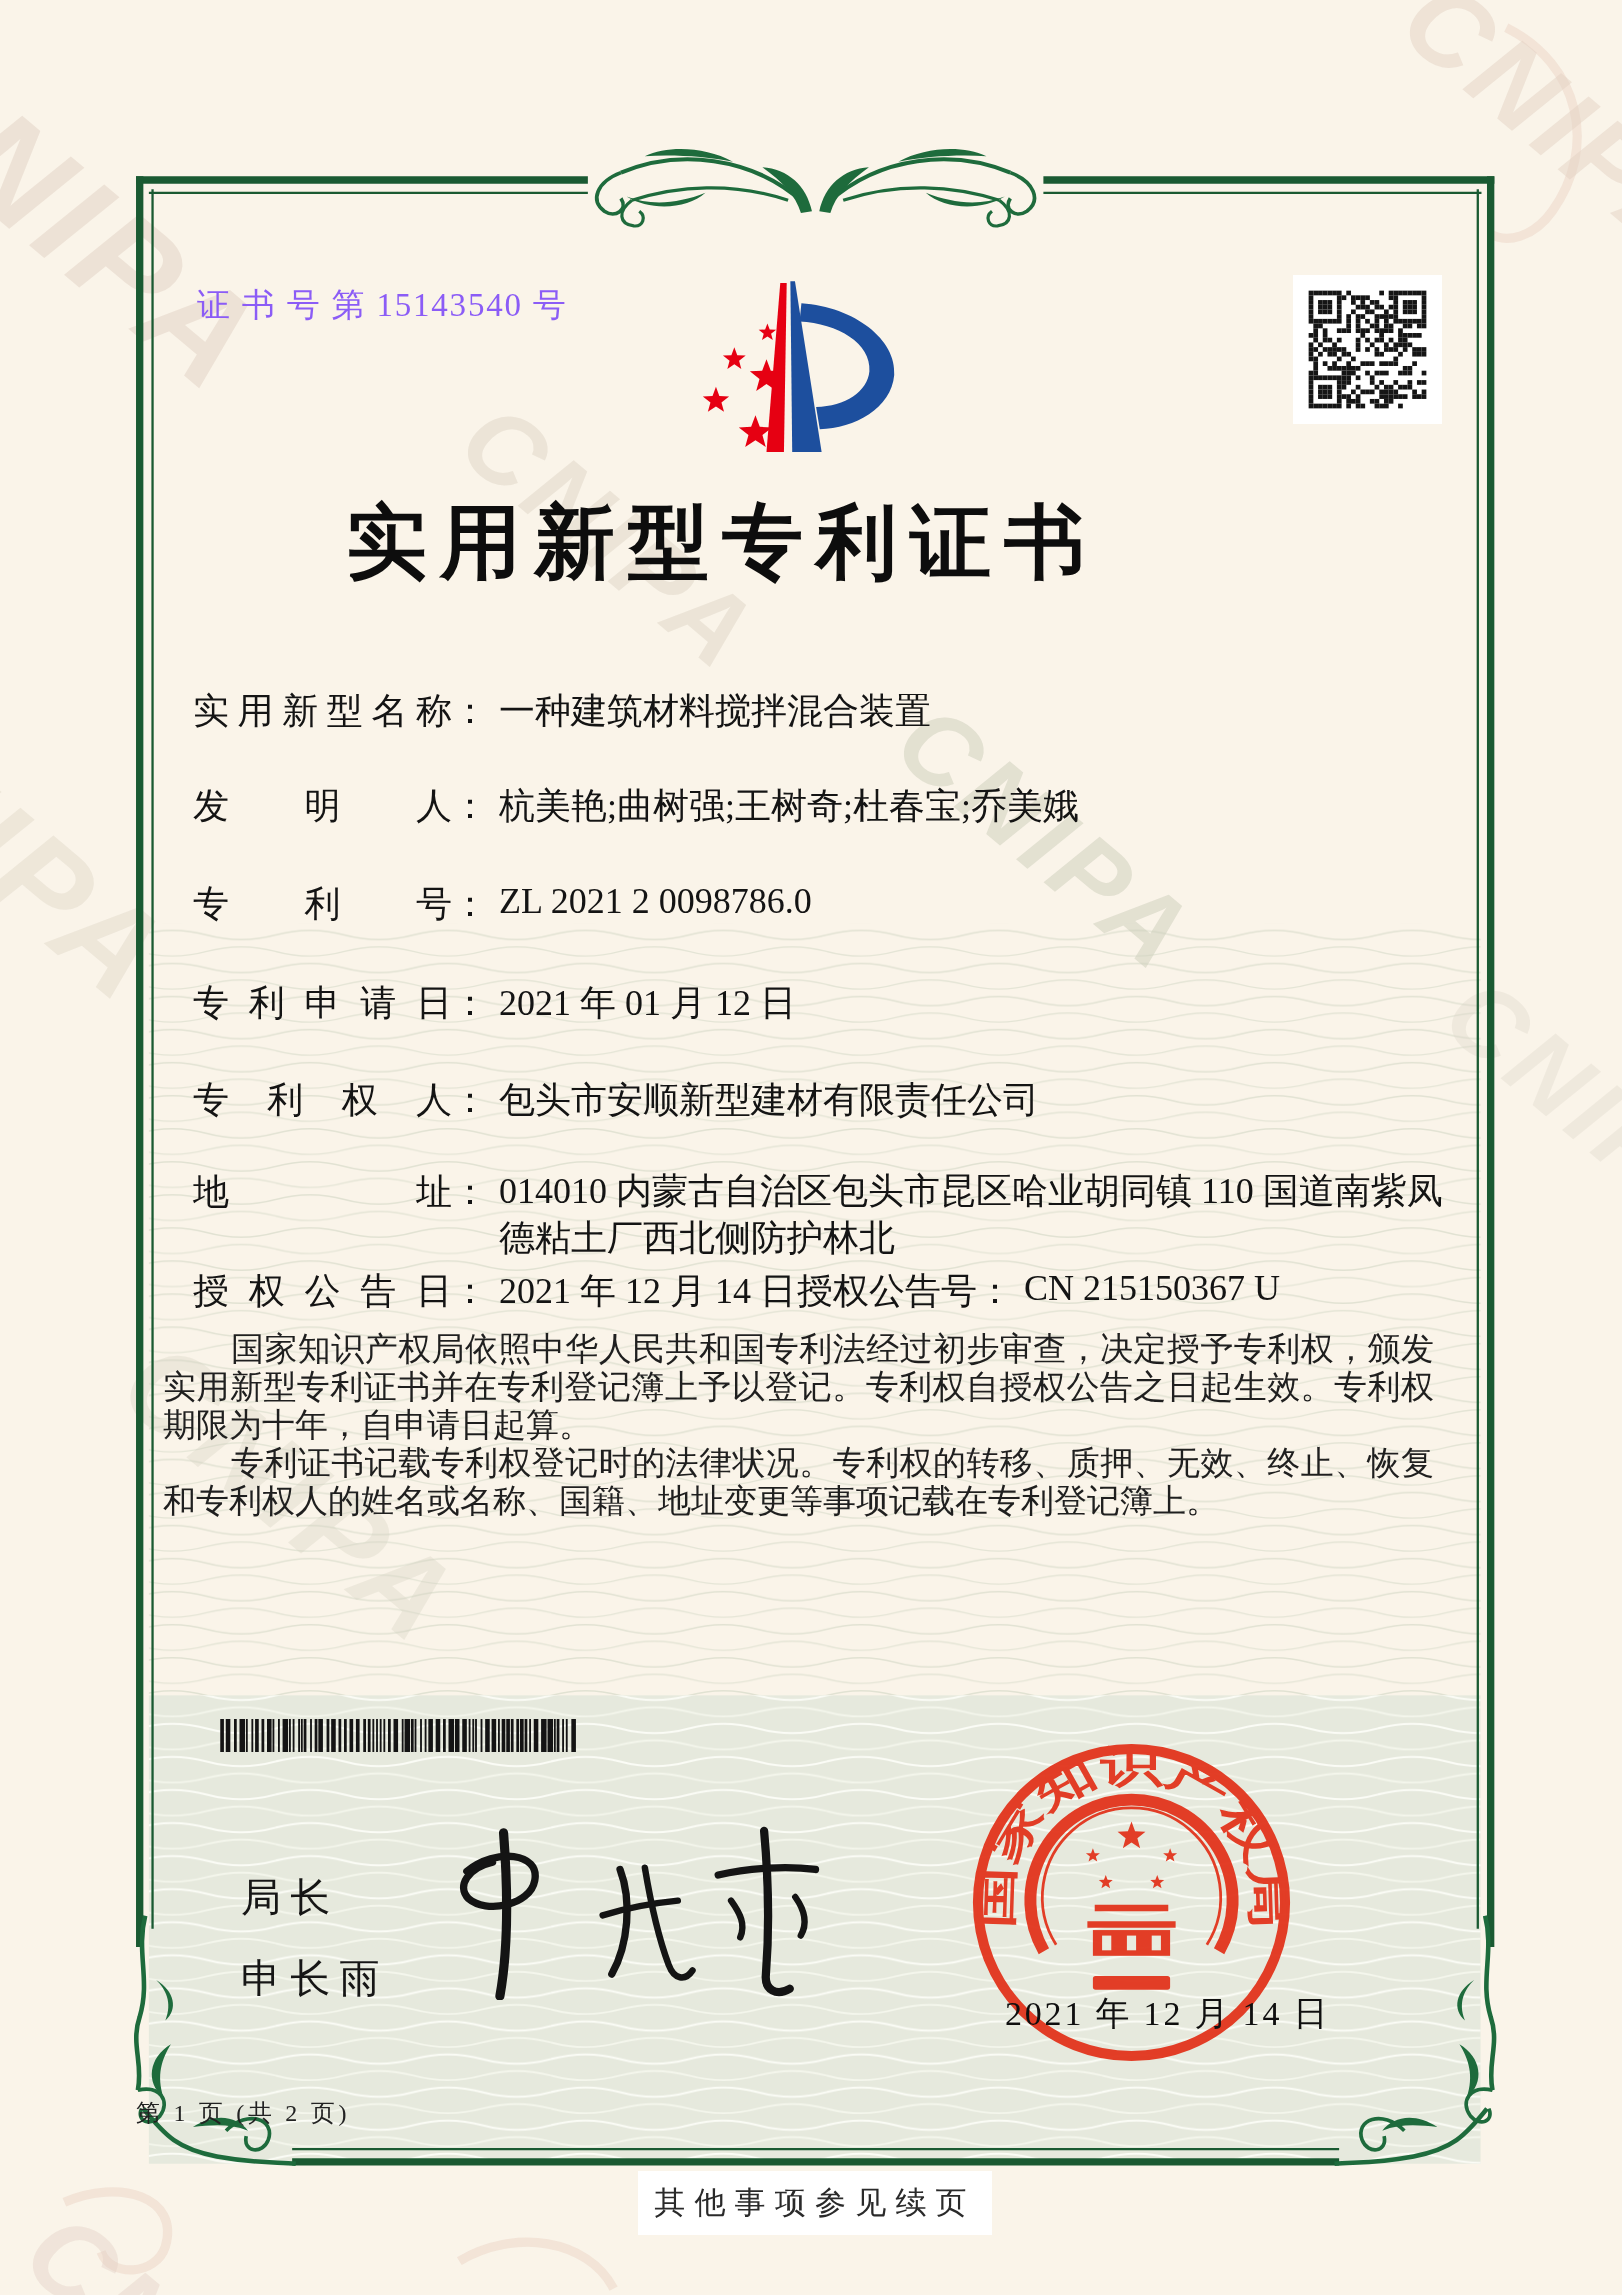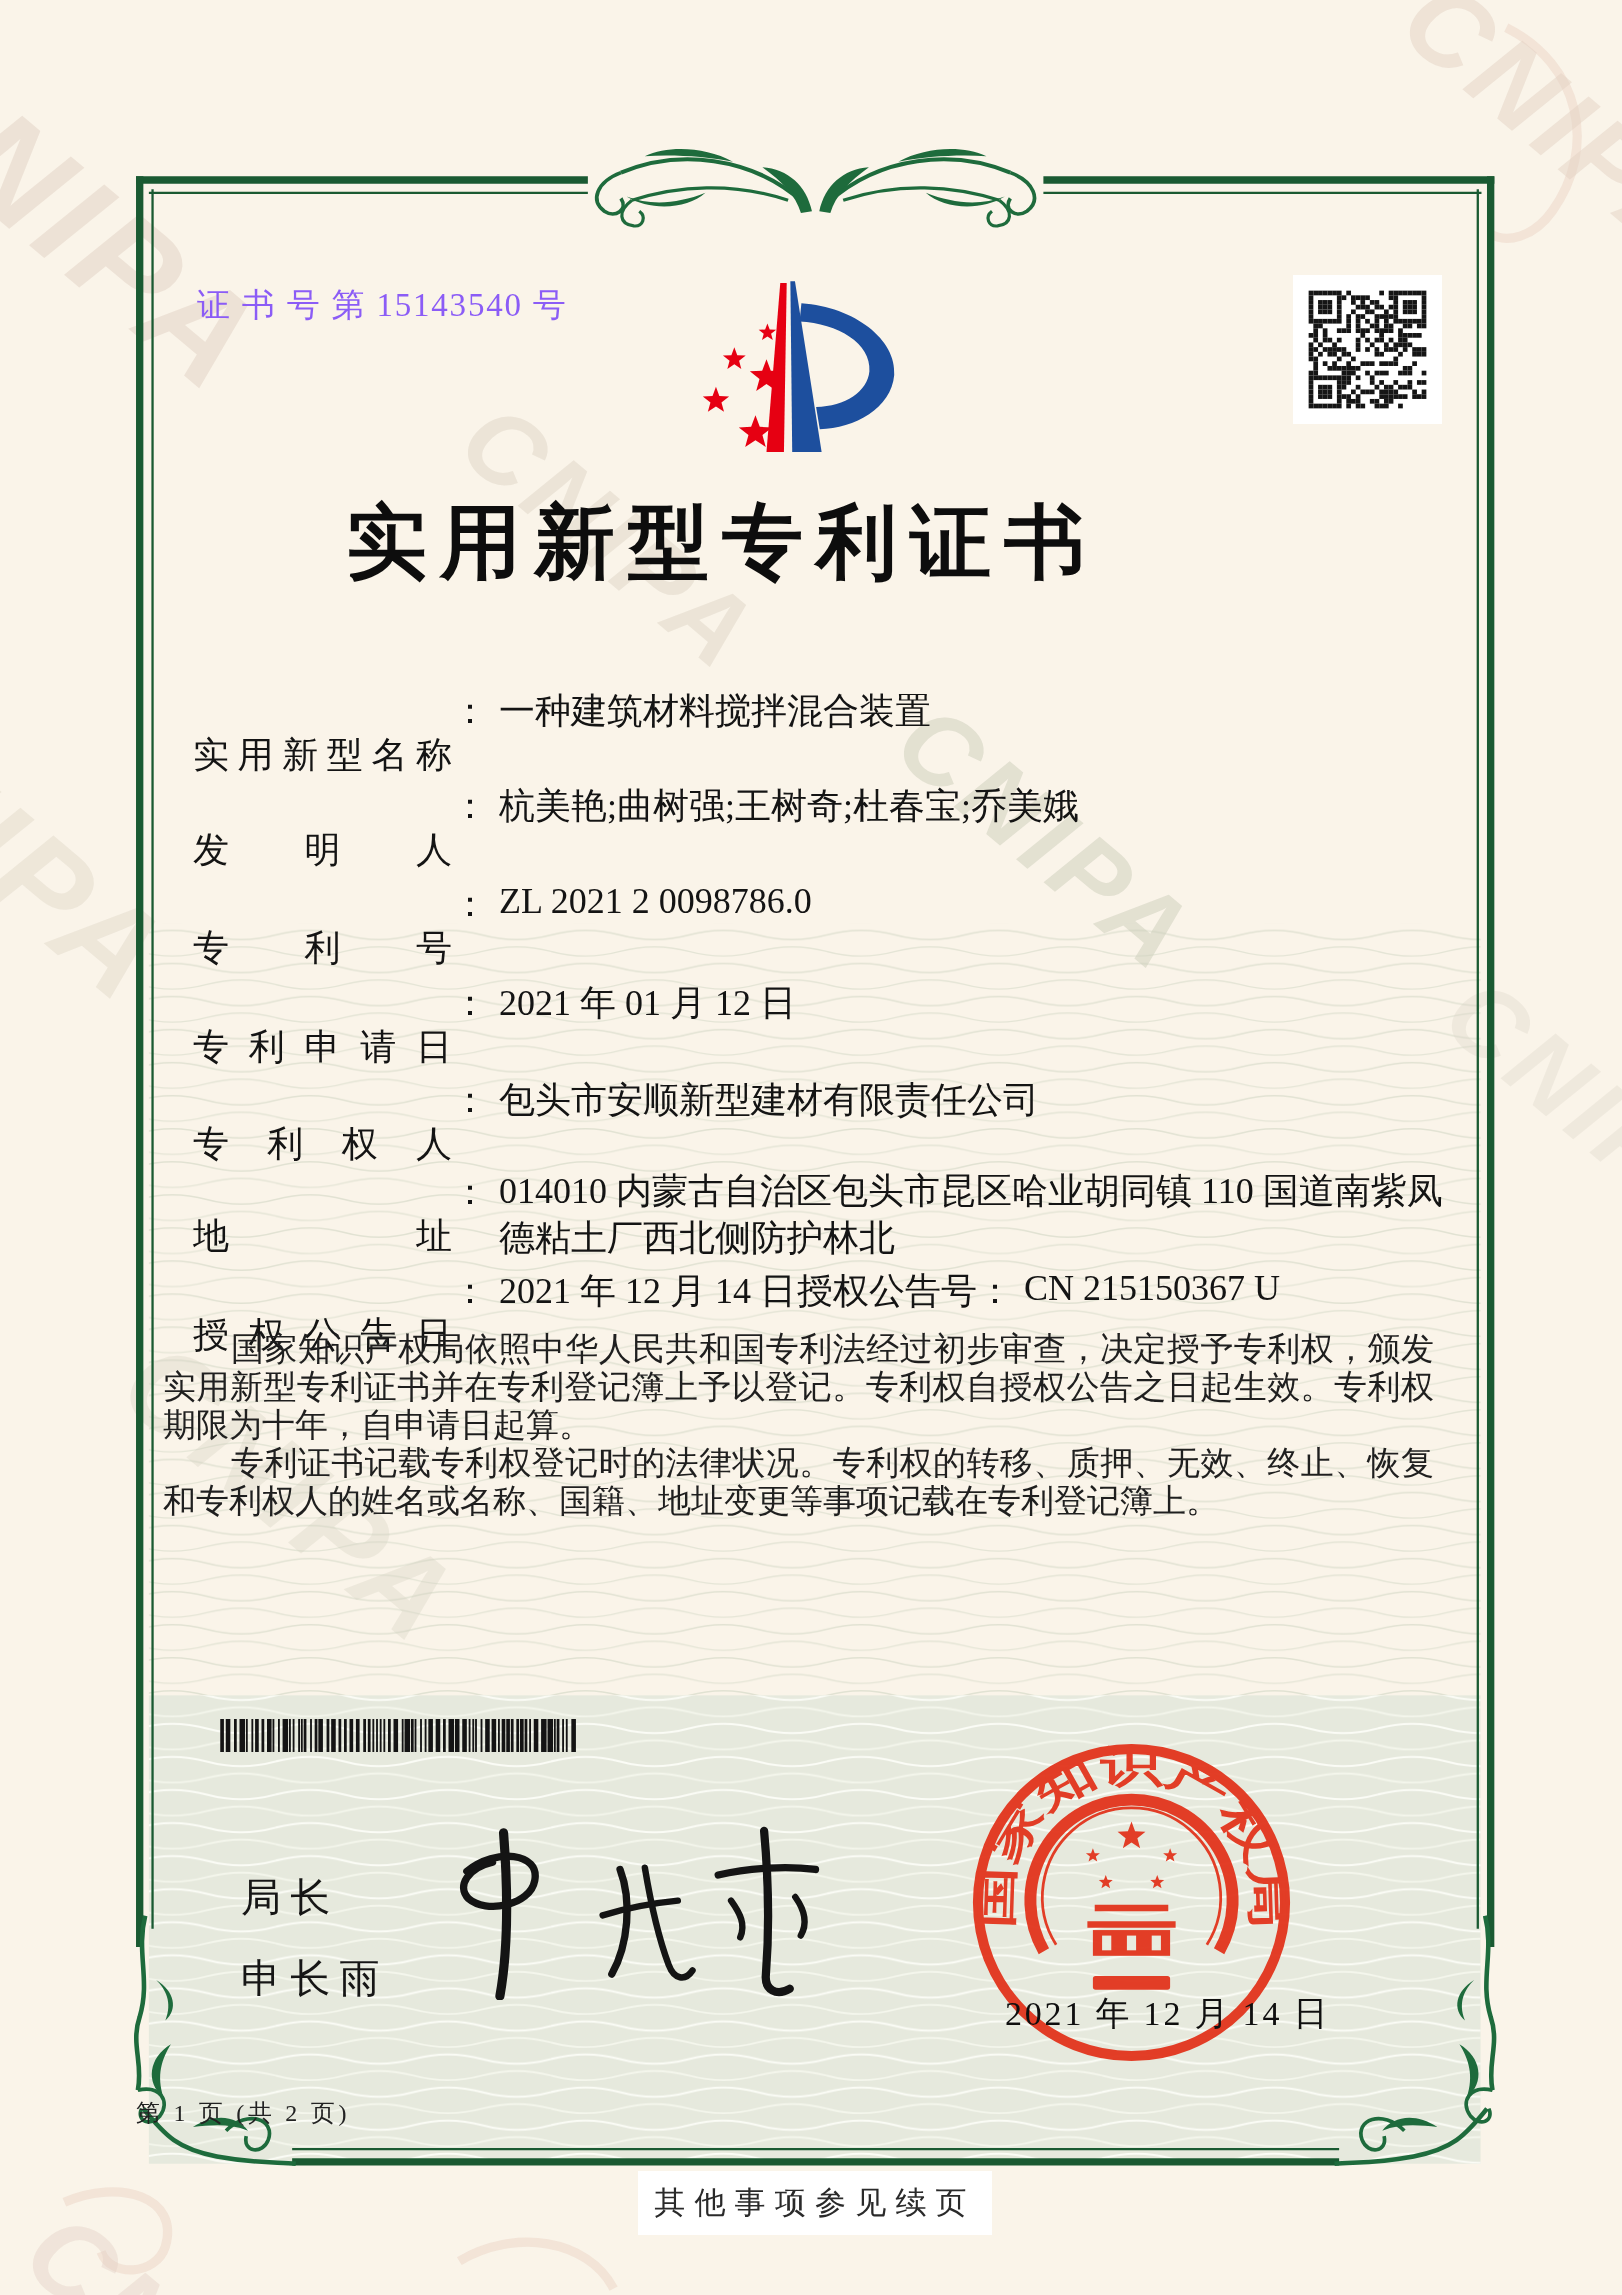--- a/index.html
+++ b/index.html
@@ -22,21 +22,21 @@
   .content{z-index:5;}
   
   .certno{position:absolute;left:197px;top:283px;font-size:33px;letter-spacing:1.8px;color:#8b5cf6;z-index:5;}
   
   .title{
     position:absolute;left:136px;top:489px;width:1172px;text-align:center;
     font-size:81px;font-weight:bold;letter-spacing:13px;color:#0d0d0d;z-index:5;white-space:nowrap;
   }
   
   .frow{position:absolute;left:193px;font-size:36px;color:#141414;white-space:nowrap;z-index:5;}
-  .flabel{display:inline-block;width:259px;text-align:justify;text-align-last:justify;vertical-align:top;margin-top:44px;}
+  .flabel{display:inline-block;width:259px;text-align:justify;text-align-last:justify;vertical-align:top;}
   .fcolon{vertical-align:top;}
   .fvalue{margin-left:11px;vertical-align:top;}
   .frow.addr .fvalue{display:inline-block;width:973px;white-space:normal;line-height:47px;word-break:break-all;}
   .grant2{position:absolute;left:604px;top:0;white-space:nowrap;}
   
   .body-text{
     position:absolute;left:163px;top:1330px;width:1271px;font-size:33px;line-height:38px;
     text-align:justify;color:#1f1f1f;z-index:5;
   }
   .body-text p{margin:0;text-indent:68px;}

